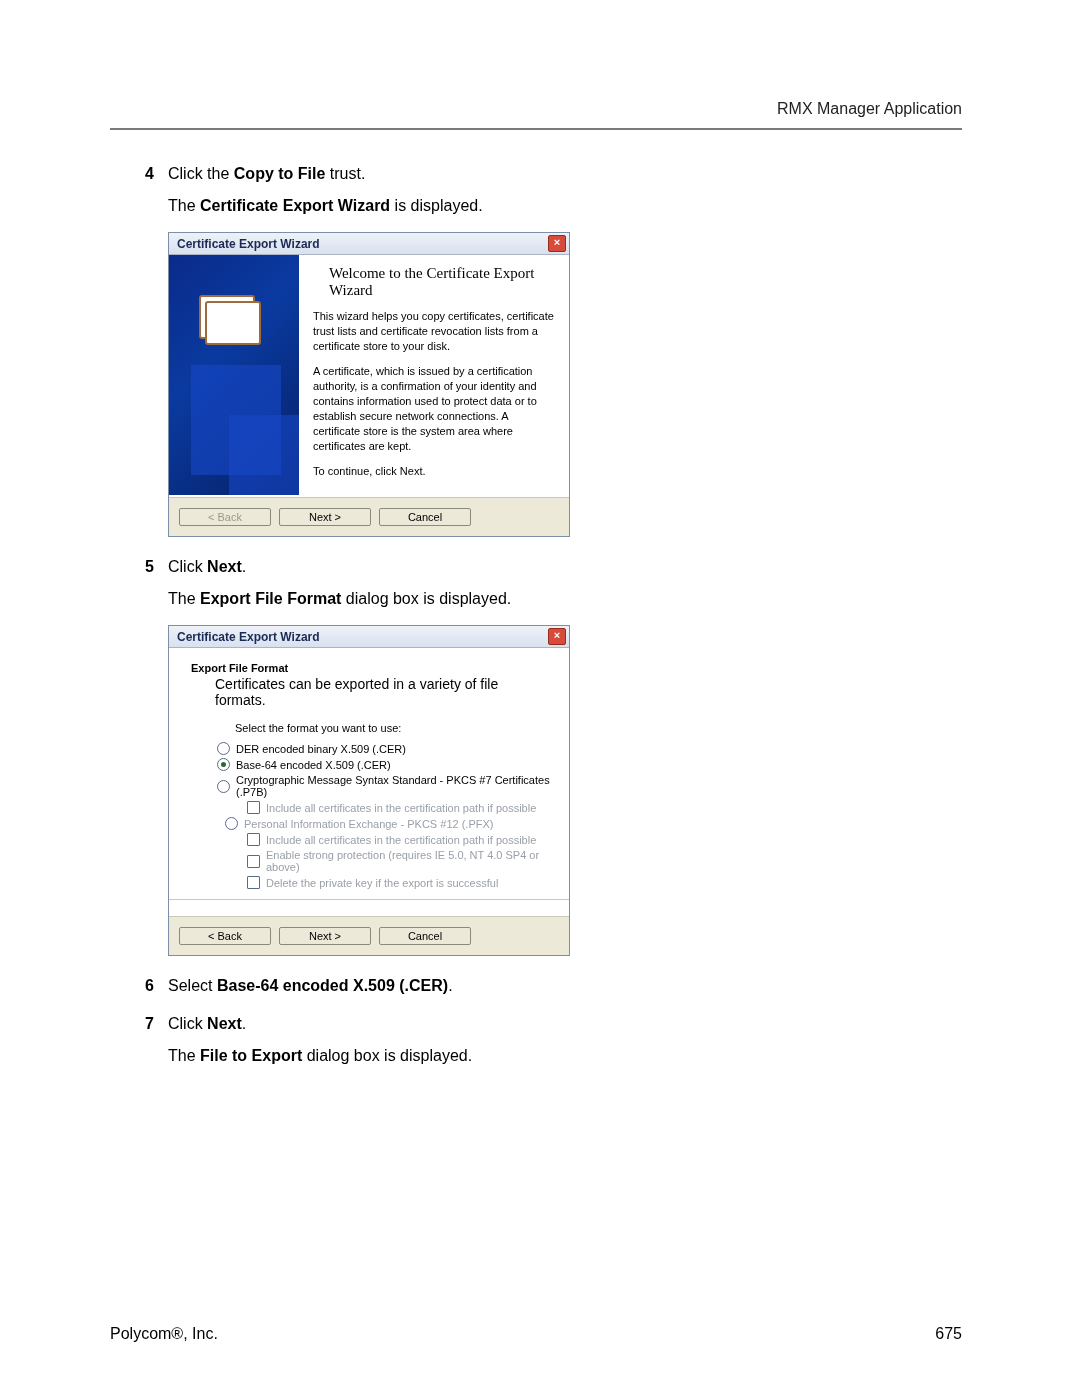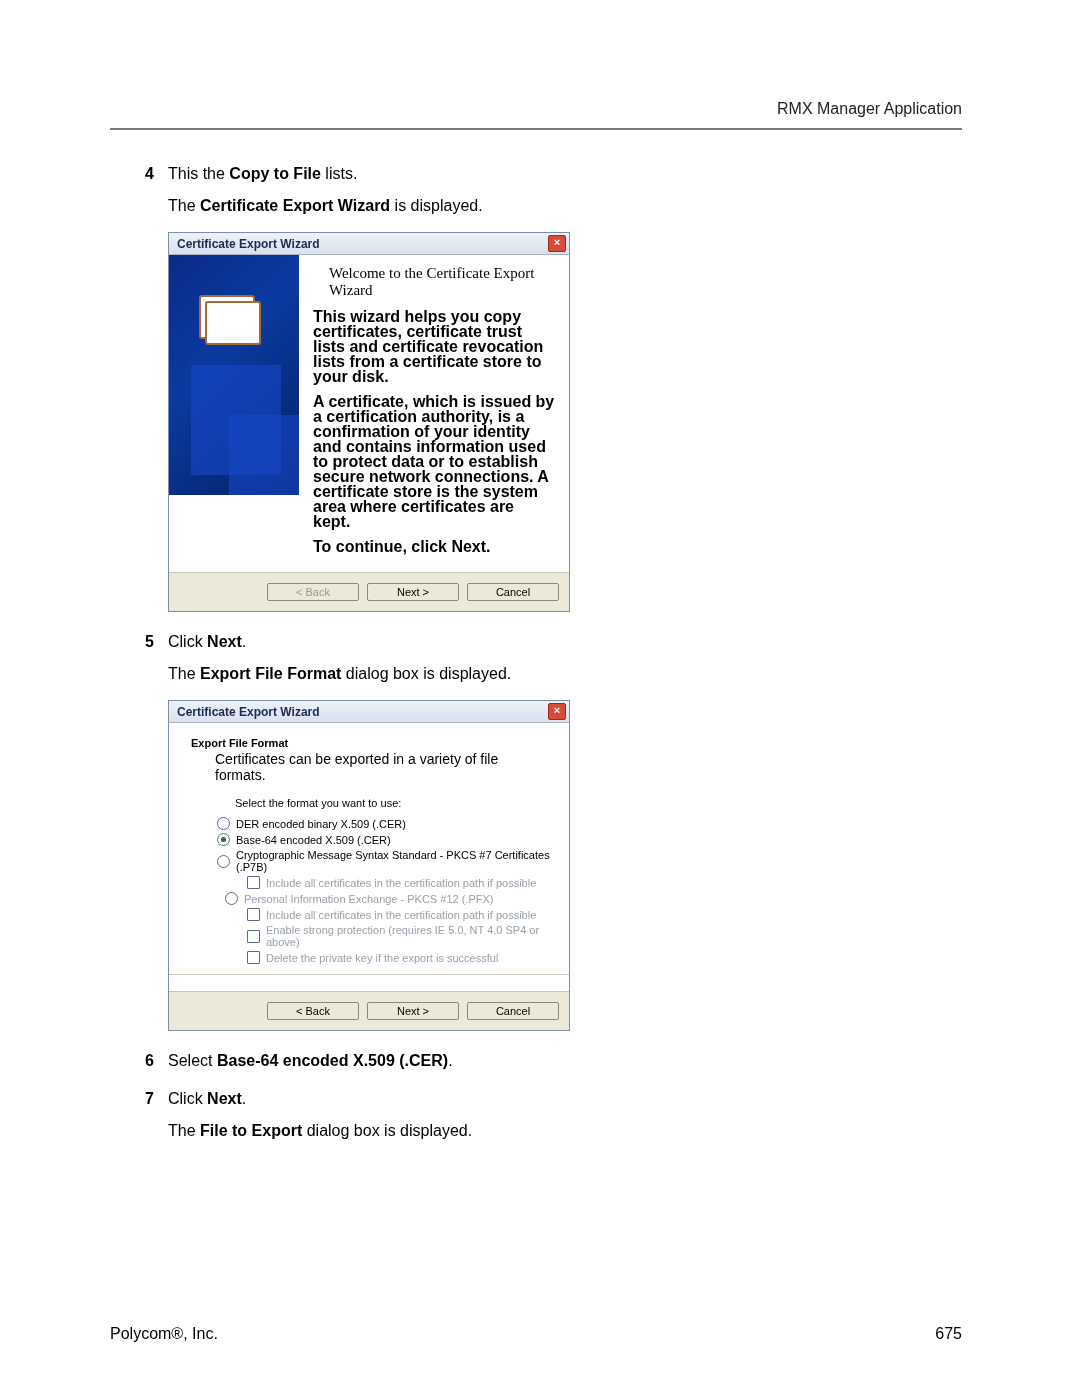--- a/index.html
+++ b/index.html
@@ -97,27 +97,26 @@
   .wiz-side .cert {
     position:absolute; left:30px; top:40px; width:52px; height:40px;
     background:#fff; border:2px solid #a06a3a; border-radius:3px;
   }
   .wiz-side .cert::after{
     content:""; position:absolute; right:-8px; bottom:-8px;
     width:52px; height:40px; background:#fff; border:2px solid #a06a3a; border-radius:3px;
   }
   .wiz-main { flex:1; padding:10px 14px 8px 14px; }
   .wiz-main h2 { margin:0 0 10px 16px; font-size:15px; font-weight:normal; font-family: Georgia, serif; }
-  .wiz-main p  { margin:0 0 10px 0; font-size:16px; line-height:15px;font-weight:bold; }
+  .wiz-main p  { margin:0 0 10px 0; font-size:11px; line-height:15px; }
 
   .btnrow {
     border-top: 1px solid #c9c9b8;
     padding: 10px 10px;
     display: flex;
-    justify-content: flex-end;
     gap: 8px;
     background: #ece9d8;
   }
   .wbtn {
     min-width: 70px;
     padding: 2px 10px;
     font-size: 11px;
     background: #ece9d8;
     border: 1px solid #8a8a7a;
     border-radius: 2px;
@@ -155,21 +154,21 @@
 
 <div class="page">
 
   <div class="running-head">RMX Manager Application</div>
   <hr class="rule">
 
   <div class="step">
     <div class="step-num">4</div>
     <div class="step-body">
       <p>
-        <span>This the </span><b>Copy to File</b><span> lists.</span>
+        <span>Click the </span><b>Copy to File</b><span> trust.</span>
       </p>
       <p>
         <span>The </span><b>Certificate Export Wizard</b><span> is displayed.</span>
       </p>
     </div>
   </div>
 
   <div class="shot-wrap">
     <div class="win">
       <div class="titlebar">

